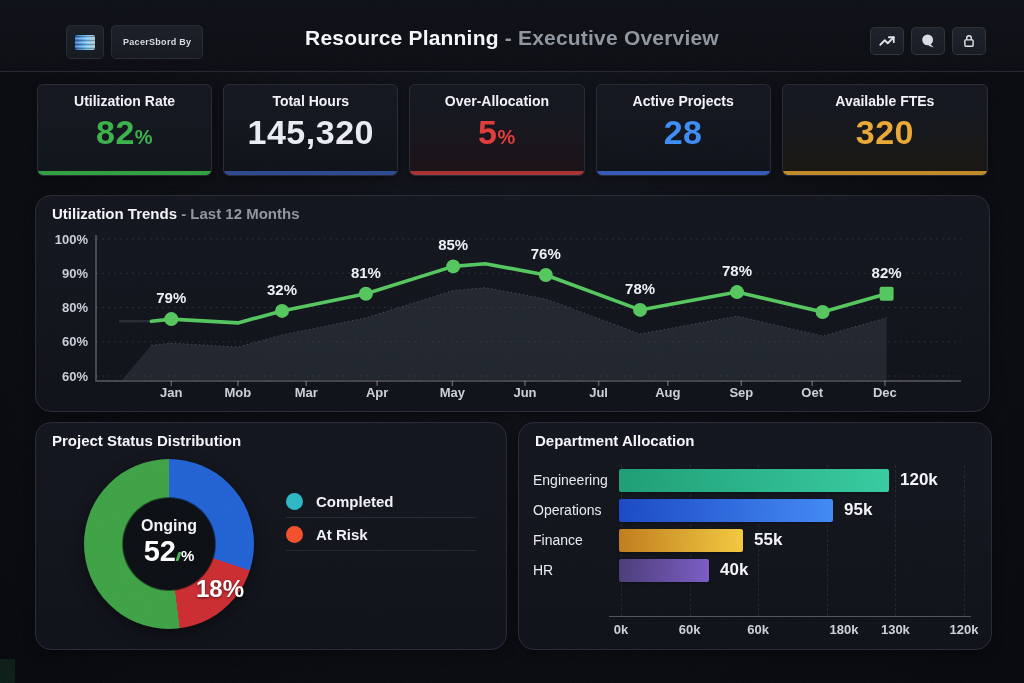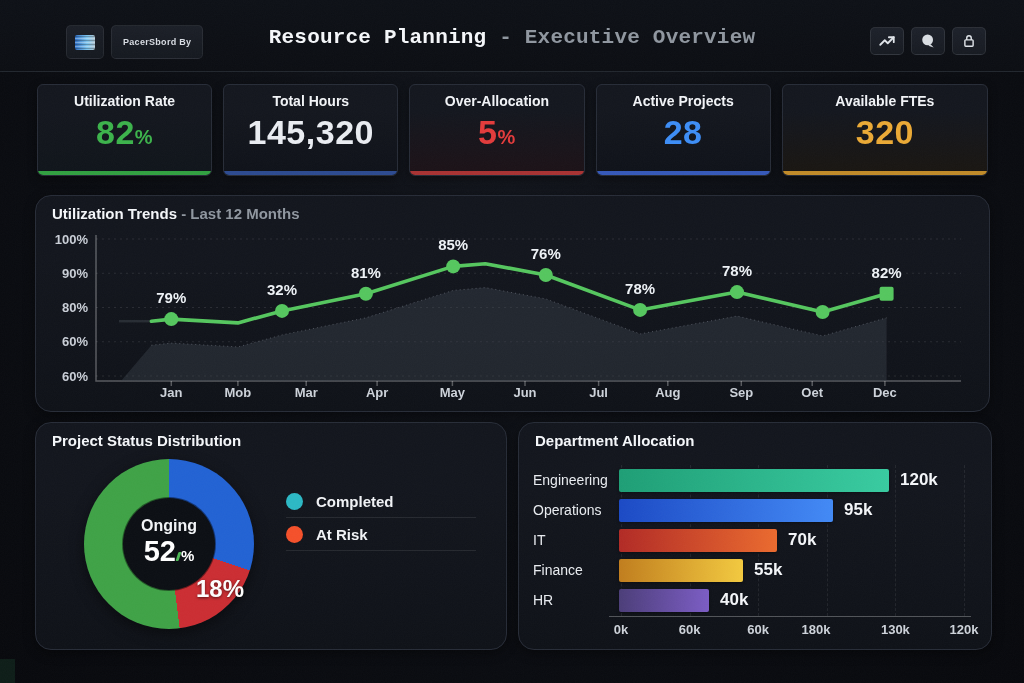--- a/index.html
+++ b/index.html
@@ -18,21 +18,21 @@
   .logo-group{position:absolute;left:38px;top:25px;display:flex;gap:7px;align-items:center;cursor:pointer;padding-left:28px;}
   .logo-tile{height:32px;background:linear-gradient(180deg,#1b1f27,#14181f);border:1px solid rgba(255,255,255,0.07);
     border-radius:5px;display:flex;align-items:center;justify-content:center;}
   .icon-tile{width:36px;}
   .text-tile{padding:0 11px;}
   .logo-pix{width:20px;height:15px;border-radius:2px;
     background-image:linear-gradient(0deg, rgba(255,255,255,0.30) 25%, transparent 25% 50%, rgba(0,0,0,0.25) 50% 75%, transparent 75%),
       linear-gradient(90deg,#2f6fc4 0%,#7cc4ee 60%,#a9bfcc 100%);
     background-size:4px 4px,100% 100%;}
   .logo-text{font-size:9px;font-weight:bold;color:#d8dce2;letter-spacing:.3px;white-space:nowrap;}
-  .page-title{position:absolute;left:0;right:0;top:26px;text-align:center;font-size:21px;font-weight:bold;letter-spacing:.2px;font-family:Liberation Mono, monospace;}
+  .page-title{position:absolute;left:0;right:0;top:26px;text-align:center;font-size:21px;font-weight:bold;letter-spacing:.2px;}
   .t-main{color:#f4f6f9;}
   .t-sub{color:#8f969f;}
   .actions{position:absolute;right:38px;top:27px;display:flex;gap:7px;}
   .action-btn{width:34px;height:28px;background:linear-gradient(180deg,#1d212a,#161a21);
     border:1px solid rgba(255,255,255,0.09);border-radius:5px;display:flex;align-items:center;justify-content:center;cursor:pointer;padding:0;}
   .action-btn svg{display:block;}
 
   
   #kpi-row{position:absolute;left:37px;top:84px;width:951px;display:flex;gap:11px;z-index:3;}
   .kpi-card{flex:1;height:90px;border:1px solid #272c37;border-radius:6px;position:relative;overflow:hidden;
@@ -253,41 +253,36 @@
           <div class="dept-label">Engineering</div>
           <div class="dept-bar" style="width: 270px; background: linear-gradient(90deg, rgb(30, 158, 117), rgb(56, 203, 160));"></div>
           <div class="dept-value">120k</div>
         </div>
         <div class="dept-row">
           <div class="dept-label">Operations</div>
           <div class="dept-bar" style="width: 214px; background: linear-gradient(90deg, rgb(27, 73, 196), rgb(66, 137, 245));"></div>
           <div class="dept-value">95k</div>
         </div>
         <div class="dept-row">
-          <div class="dept-label">IT</div>
-          <div class="dept-bar" style="width: 158px; background: linear-gradient(90deg, rgb(177, 42, 37), rgb(234, 106, 46));"></div>
-          <div class="dept-value">70k</div>
-        </div>
-        <div class="dept-row">
           <div class="dept-label">Finance</div>
           <div class="dept-bar" style="width: 124px; background: linear-gradient(90deg, rgb(192, 125, 29), rgb(242, 201, 63));"></div>
           <div class="dept-value">55k</div>
         </div>
         <div class="dept-row">
           <div class="dept-label">HR</div>
           <div class="dept-bar" style="width: 90px; background: linear-gradient(90deg, rgb(75, 61, 120), rgb(123, 92, 196));"></div>
           <div class="dept-value">40k</div>
         </div>
       </div>
     <div class="dept-axis"></div>
     <div id="dept-ticks">
         <div class="dept-tick" style="left: 102px;">0k</div>
         <div class="dept-tick" style="left: 170.6px;">60k</div>
         <div class="dept-tick" style="left: 239.2px;">60k</div>
-        <div class="dept-tick" style="left: 297px;">180k</div>
+        <div class="dept-tick" style="left: 325px;">180k</div>
         <div class="dept-tick" style="left: 376.4px;">130k</div>
         <div class="dept-tick" style="left: 445px;">120k</div>
       </div>
   </section>
 
   <svg class="noise">
     <filter id="nz">
         <feTurbulence type="fractalNoise" baseFrequency="0.9" numOctaves="2" stitchTiles="stitch"></feTurbulence>
       <feColorMatrix type="matrix" values="0 0 0 0 0.72  0 0 0 0 0.76  0 0 0 0 0.82  0 0 0 0.05 0"></feColorMatrix>
       </filter>

